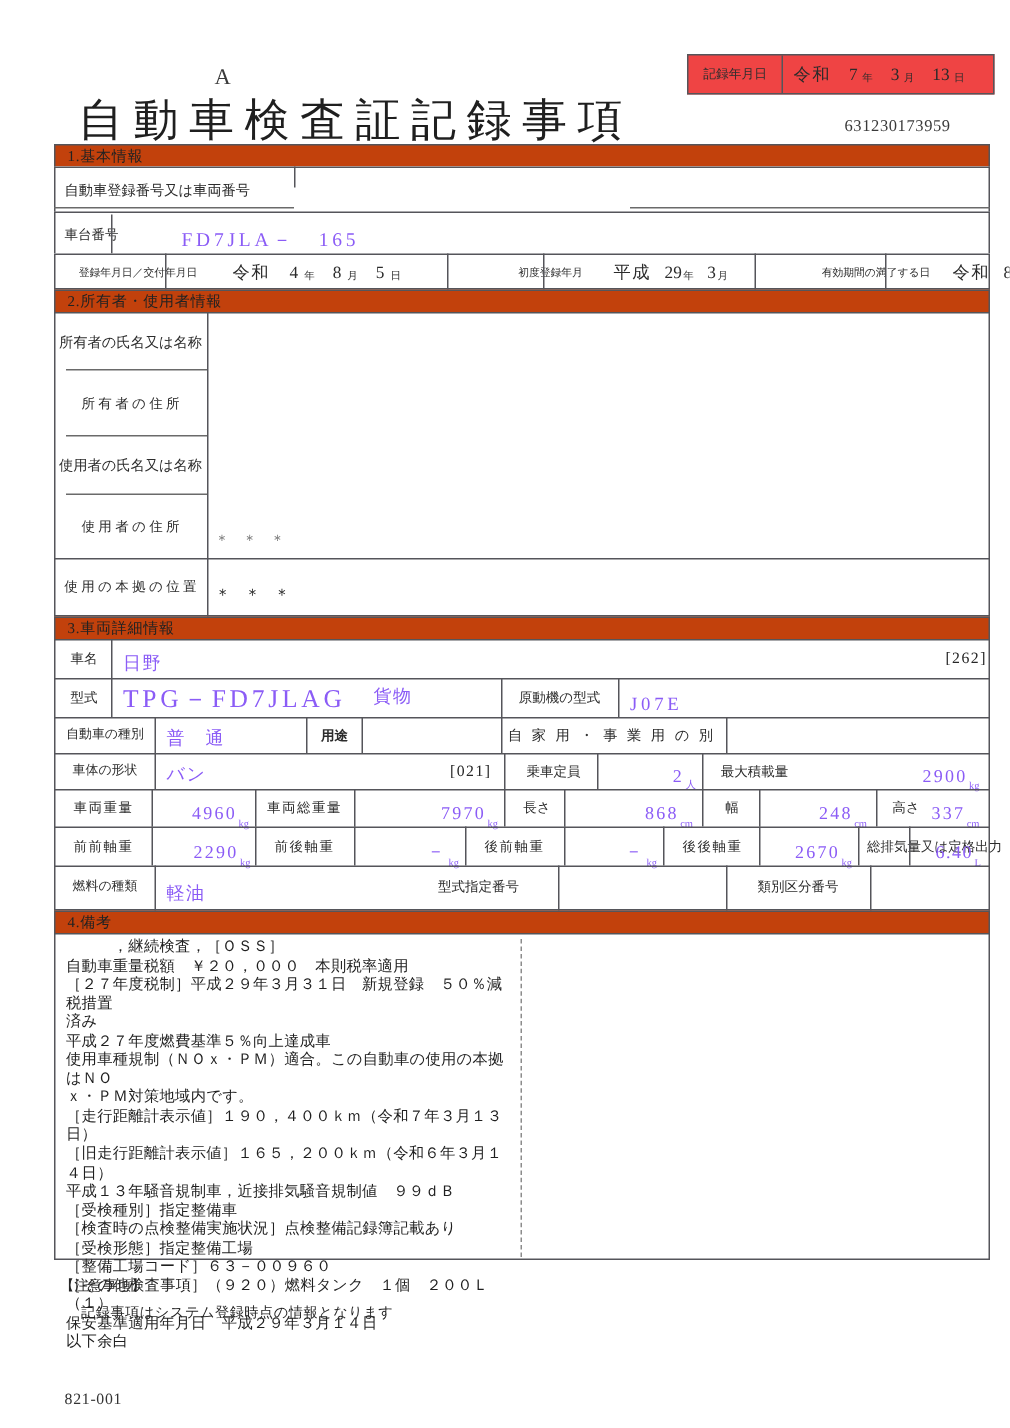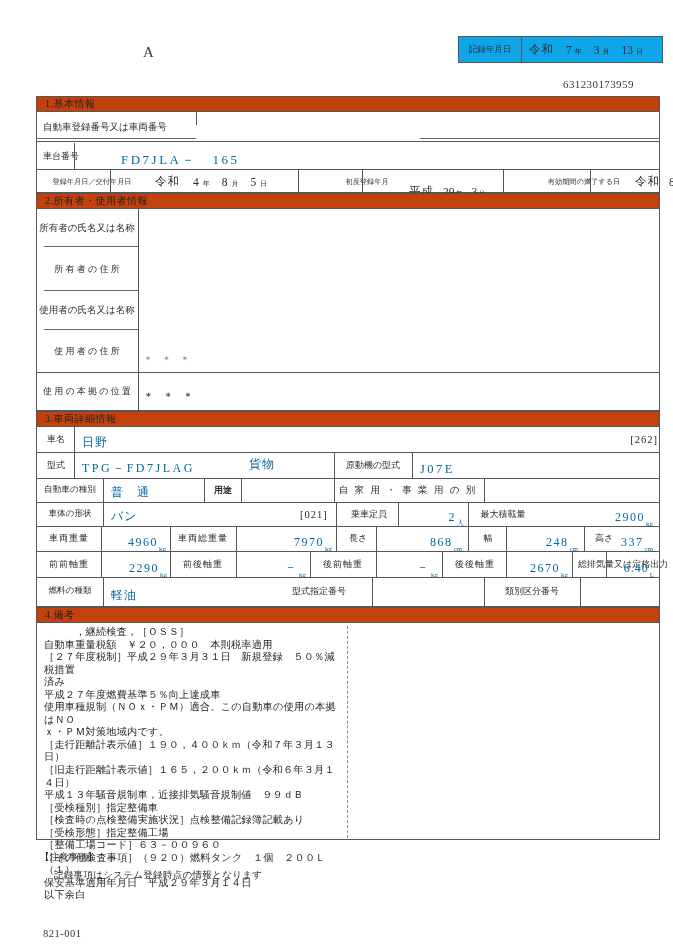--- a/index.html
+++ b/index.html
@@ -48,21 +48,21 @@
   }
 
   
   .rec-box {
     position: absolute;
     left: 458px; top: 36px;
     width: 203px; height: 25px;
     border: 1px solid #55555a;
     display: flex;
     align-items: stretch;
-    background: #0ea5e9;
+    background: #ef4444;
   }
   .rec-label {
     width: 62px;
     border-right: 1px solid #55555a;
     font-size: 8.5px;
     display: flex;
     align-items: center;
     justify-content: center;
     color: #2e2e2e;
     letter-spacing: 0px;
@@ -95,21 +95,21 @@
   .lbl {
     font-size: 9px;
     color: #2c2c2c;
     justify-content: center;
     letter-spacing: 0px;
     white-space: nowrap;
   }
   .lbl.tiny { font-size: 7.2px; letter-spacing: 0px; }
   .val {
     font-size: 12px;
-    color: #0369a1;
+    color: #8b5cf6;
     padding-left: 6px;
     letter-spacing: 1px;
     align-items: flex-end;
     padding-bottom: 1px;
   }
   .val.mono { font-family: "Liberation Serif", serif; letter-spacing: 2.5px; }
   .val.num {
     justify-content: flex-end;
     padding-right: 2px;
     letter-spacing: 1.5px;
@@ -216,20 +216,21 @@
     letter-spacing: 3px;
     color: #2a2a2a;
   }
 </style>
 </head>
 <body>
 
 <div class="page">
 
   <div class="letter-a">A</div>
+  <div class="doc-title">自動車検査証記録事項</div>
   <div class="doc-number">631230173959</div>
 
   <div class="rec-box">
     <div class="rec-label">記録年月日</div>
     <div class="rec-val">
       <span class="era">令和</span>
       <span class="num">7</span>
       <span class="unit-sm">年</span>
       <span class="num">3</span>
       <span class="unit-sm">月</span>
@@ -259,21 +260,21 @@
     <div class="cell" style="position:absolute; left:112px; top:0; height:23px; width:186px; font-size:11.5px; gap:3px; padding-left:6px;">
       <span style="letter-spacing:1px;">令和</span>
       <span style="margin-left:10px;">4</span>
       <span class="unit-sm">年</span>
       <span style="margin-left:9px;">8</span>
       <span class="unit-sm">月</span>
       <span style="margin-left:9px;">5</span>
       <span class="unit-sm">日</span>
     </div>
     <div class="cell lbl tiny" style="position:absolute; left:300px; top:0; height:23px; width:60px;">初度登録年月</div>
-    <div class="cell" style="position:absolute; left:364px; top:10px; height:23px; width:140px; font-size:11.5px; padding-left:8px;text-align:center;">
+    <div class="cell" style="position:absolute; left:364px; top:0; height:23px; width:140px; font-size:11.5px; padding-left:8px;text-align:center;">
       <span style="letter-spacing:1px;">平成</span>
       <span style="margin-left:9px;">29</span>
       <span class="unit-sm">年</span>
       <span style="margin-left:9px;">3</span>
       <span class="unit-sm">月</span>
     </div>
     <div class="cell lbl tiny" style="position:absolute; left:505px; top:0; height:23px; width:84px;">有効期間の満了する日</div>
     <div class="cell" style="position:absolute; left:592px; top:0; height:23px; width:130px; font-size:11.5px; padding-left:6px;">
       <span style="letter-spacing:1px;">令和</span>
       <span style="margin-left:9px;">8</span>
@@ -318,21 +319,21 @@
 
   <div class="frame" style="left:36px; top:426px; width:624px; height:181px;"></div>
 
   <div class="cell lbl" style="position:absolute; left:38px; top:426px; width:36px; height:26px;">車名</div>
   <div class="cell val" style="position:absolute; left:76px; top:426px; width:480px; height:26px; font-size:12px;">日野</div>
   <div class="code-right" style="right:15px; top:434px;">[262]</div>
   <div class="vline" style="left:74px; top:426px; height:26px;"></div>
   <div class="hline" style="left:36px; top:452px; width:624px;"></div>
 
   <div class="cell lbl" style="position:absolute; left:38px; top:452px; width:36px; height:26px;">型式</div>
-  <div class="cell val mono" style="position:absolute; left:76px; top:452px; width:260px; height:26px; font-size:12px;">TPG－FD7JLAG</div>
+  <div class="cell val mono" style="position:absolute; left:76px; top:452px; width:260px; height:26px; font-size:17px;">TPG－FD7JLAG</div>
   <div class="cell lbl" style="position:absolute; left:336px; top:452px; width:74px; height:26px;">原動機の型式</div>
   <div class="cell val mono" style="position:absolute; left:414px; top:452px; width:200px; height:26px; font-size:12.5px;">J07E</div>
   <div class="vline" style="left:74px; top:452px; height:26px;"></div>
   <div class="vline" style="left:334px; top:452px; height:26px;"></div>
   <div class="vline" style="left:412px; top:452px; height:26px;"></div>
   <div class="hline" style="left:36px; top:478px; width:624px;"></div>
 
   <div class="cell lbl" style="position:absolute; left:38px; top:478px; width:64px; height:24px; font-size:8.6px;">自動車の種別</div>
   <div class="cell val" style="position:absolute; left:105px; top:478px; width:100px; height:24px;">普　通</div>
   <div class="cell lbl" style="position:absolute; left:206px; top:478px; width:34px; height:24px;font-weight:bold;">用途</div>

